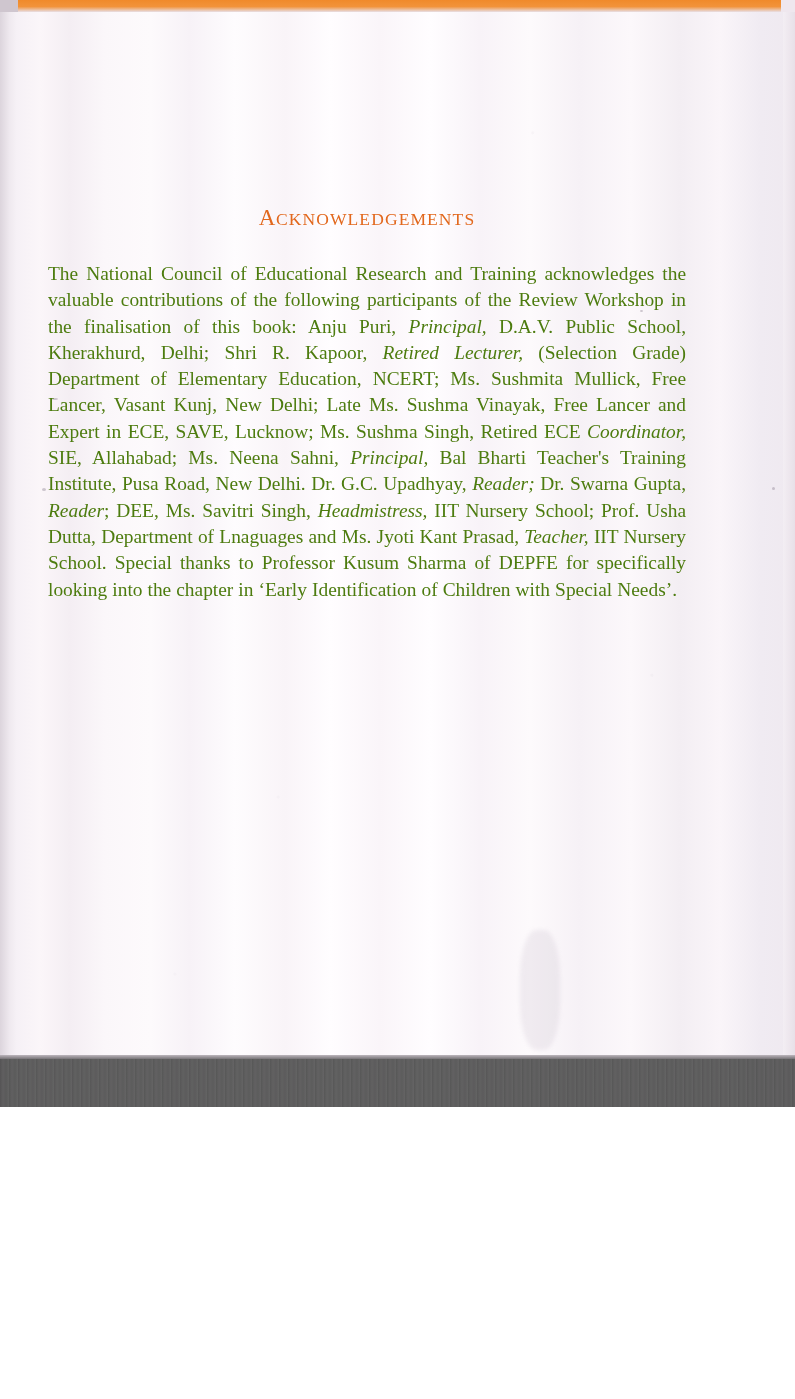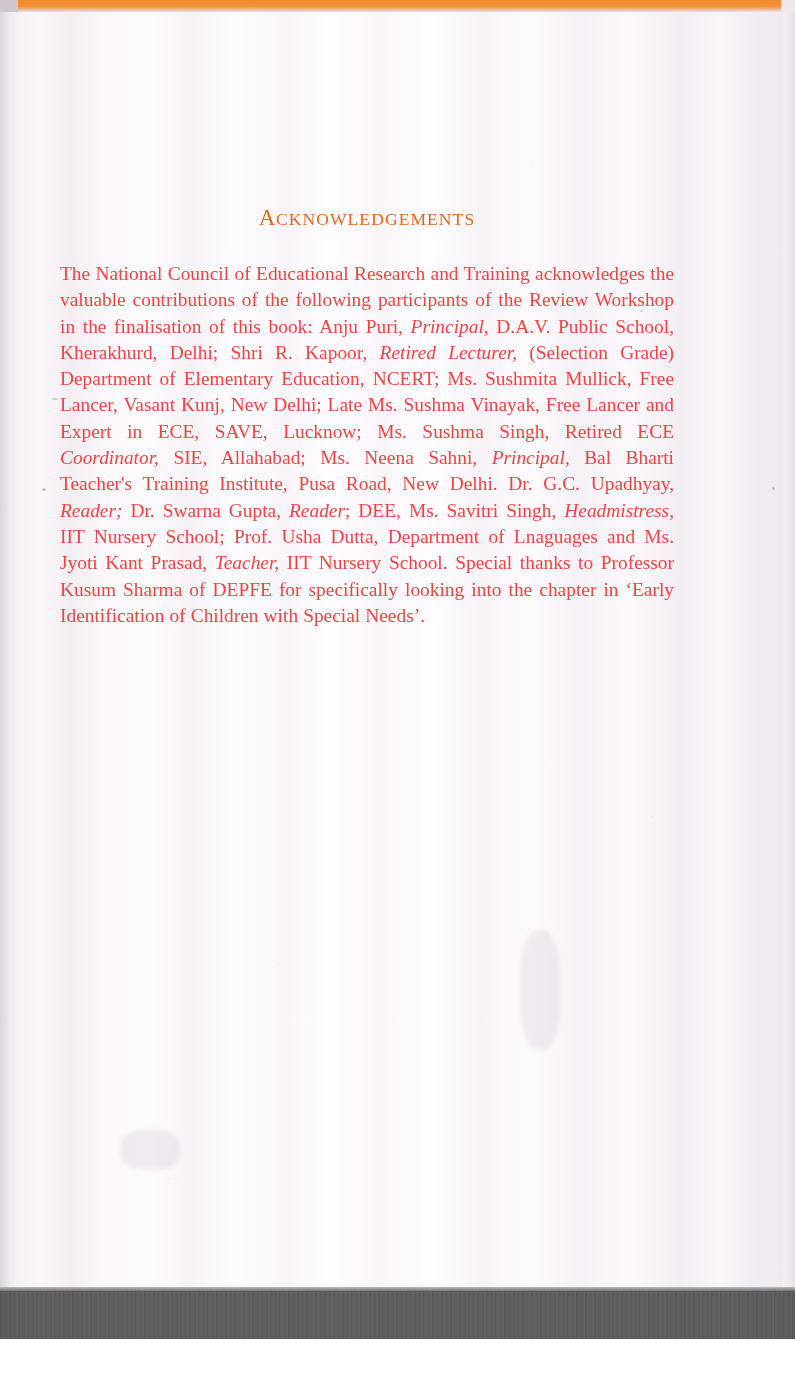--- a/index.html
+++ b/index.html
@@ -6,21 +6,21 @@
     margin: 0;
     padding: 0;
     background: #ffffff;
   }
   body {
     font-family: "Liberation Serif", serif;
   }
   .page {
     position: relative;
     width: 795px;
-    height: 1339px;
+    height: 1107px;
     overflow: hidden;
     background: #fdf7fb;
   }
   
   .paper {
     position: absolute;
     inset: 0;
     background:
       linear-gradient(90deg,
         #f2eef4 0px,
@@ -129,25 +129,25 @@
   }
   h1.ack-title .first {
     font-size: 23px;
   }
   h1.ack-title .rest {
     font-size: 17.5px;
     letter-spacing: 1.1px;
   }
 
   p.ack-body {
-    margin: 12px;
+    margin: 0;
     font-size: 19.4px;
     line-height: 26.3px;
     text-align: justify;
-    color: #ef4444;
+    color: #4d7c0f;
     font-family: "Liberation Serif", serif;
     word-spacing: 0.2px;
   }
   p.ack-body i {
     font-style: italic;
   }
 
   
   .speck {
     position: absolute;

